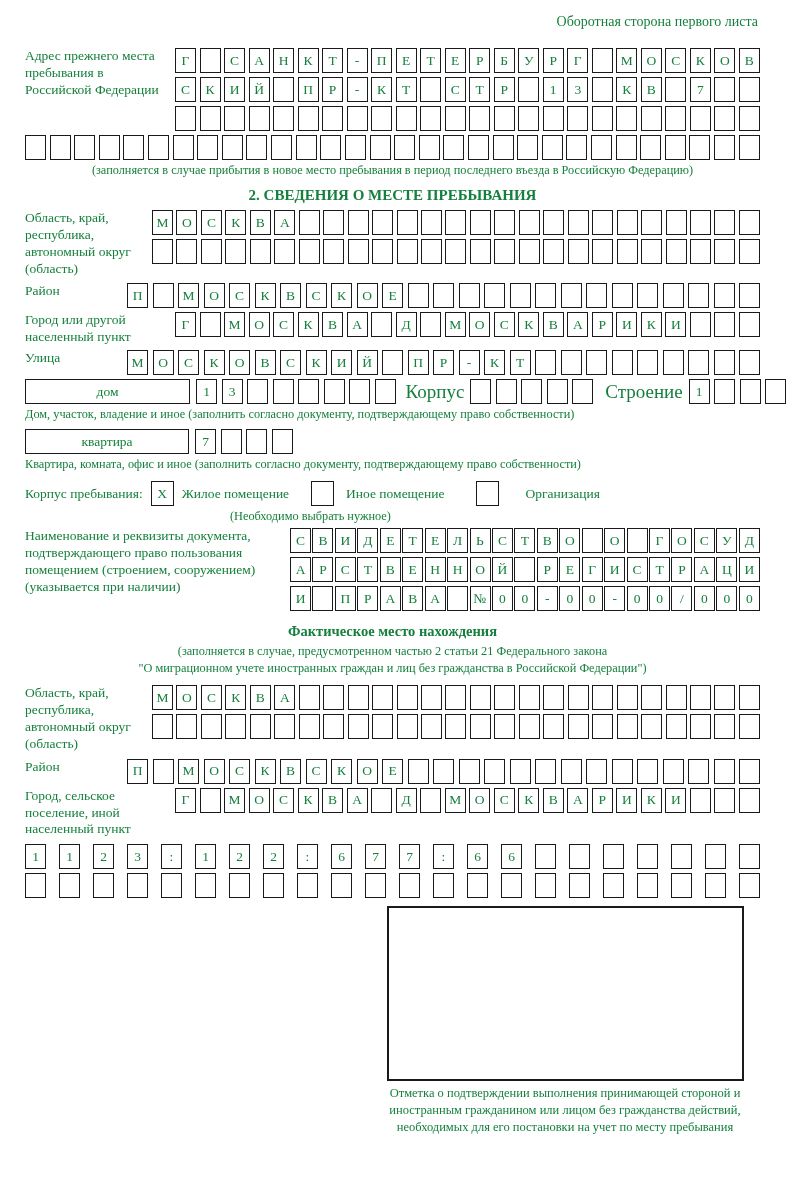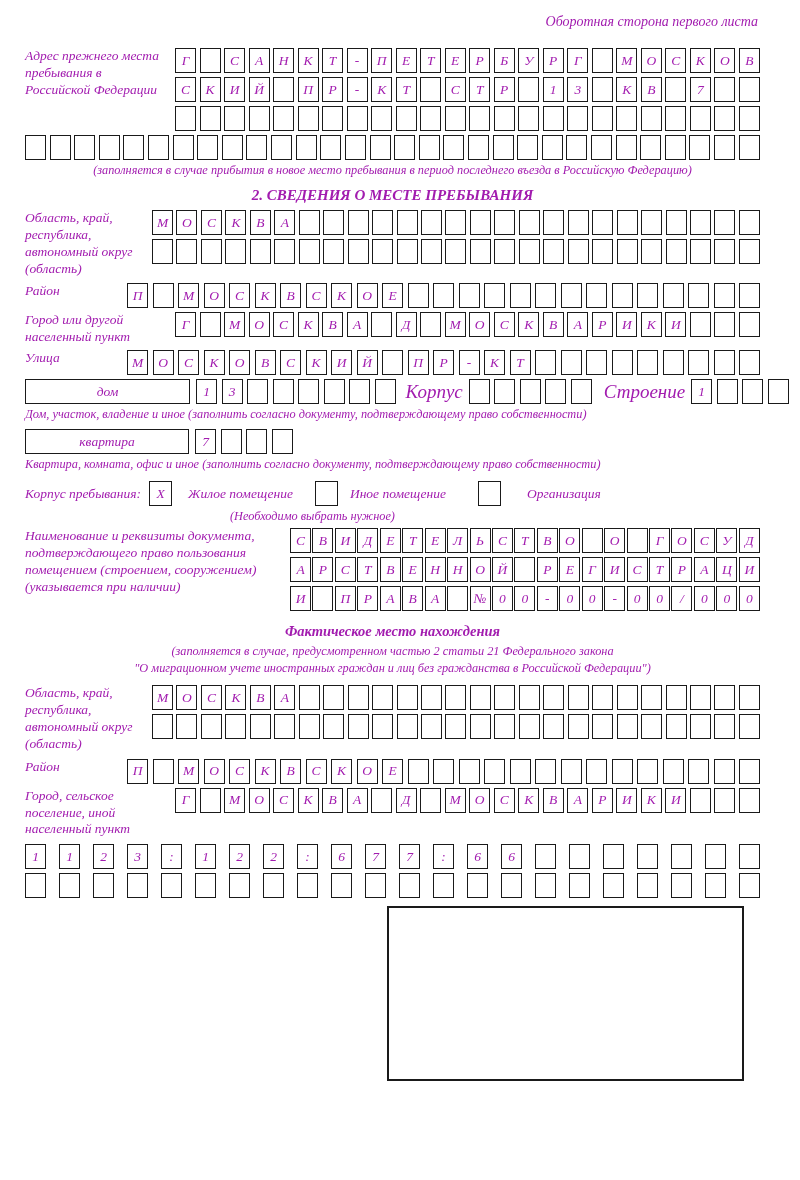--- a/index.html
+++ b/index.html
@@ -1,25 +1,24 @@
 <!DOCTYPE html>
 <html><head>
 <meta charset="utf-8">
 <style>
   html,body{margin:0;padding:0;background:#fff;}
   .page{
     position:relative;
     width:800px;height:1180px;
     overflow:hidden;
     background:#fff;
-    color:#a21caf;
+    color:#15803d;
     font-family:"Liberation Serif","DejaVu Serif",serif;
     box-sizing:border-box;
     padding:14px 40px 0 25px;
-    font-style:italic;
   }
   .header-note{ text-align:right; font-size:14px; padding-right:2px; }
 
   .row{ display:flex; align-items:flex-start; margin-top:4px; }
   .label{ font-size:13.5px; line-height:1.25; box-sizing:border-box; padding-right:6px; flex:none; }
   .w150{ width:150px; } .w127{ width:127px; } .w102{ width:102px; } .w265{ width:265px; } .w132{ width:132px; }
   .rows{ flex:1; display:flex; flex-direction:column; }
   .rows > .cells + .cells{ margin-top:4px; }
 
   .cells{ display:flex; justify-content:space-between; flex:1; }
@@ -377,21 +376,21 @@
         <span class="cell"></span>
         <span class="cell"></span>
         <span class="cell"></span>
       </div>
   </div>
   <div class="caption">Квартира, комната, офис и иное (заполнить согласно документу, подтверждающему право собственности)</div>
 
   <div class="stay-row">
     <span class="opt-label">Корпус пребывания:</span>
     <span class="checkbox" style="margin-left:8px;">X</span>
-    <span class="opt-label" style="margin-left:16px;">Жилое помещение</span>
+    <span class="opt-label" style="margin-left:8px;">Жилое помещение</span>
     <span class="checkbox" style="margin-left:22px;"></span>
     <span class="opt-label" style="margin-left:12px;">Иное помещение</span>
     <span class="checkbox" style="margin-left:32px;"></span>
     <span class="opt-label" style="margin-left:26px;">Организация</span>
   </div>
   <div class="caption" style="margin-left:205px;">(Необходимо выбрать нужное)</div>
 
   <div class="row" style="margin-top:3px;justify-content:flex-end;">
     <div class="label w265">Наименование и реквизиты документа, подтверждающего право пользования помещением (строением, сооружением) (указывается при наличии)</div>
     <div class="rows">
@@ -640,15 +639,16 @@
           <span class="cell"></span>
           <span class="cell"></span>
           <span class="cell"></span>
           <span class="cell"></span>
         </div>
     </div>
   </div>
 
   <div class="stamp-wrap">
     <div class="stamp-box"></div>
+    <div class="stamp-caption">Отметка о подтверждении выполнения принимающей стороной и иностранным гражданином или лицом без гражданства действий, необходимых для его постановки на учет по месту пребывания</div>
   </div>
 
 </div>
 
 </body></html>

